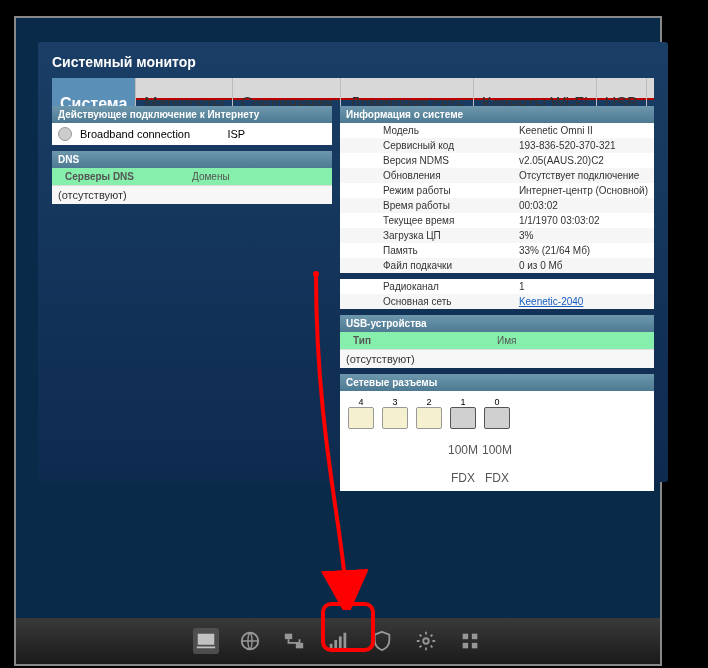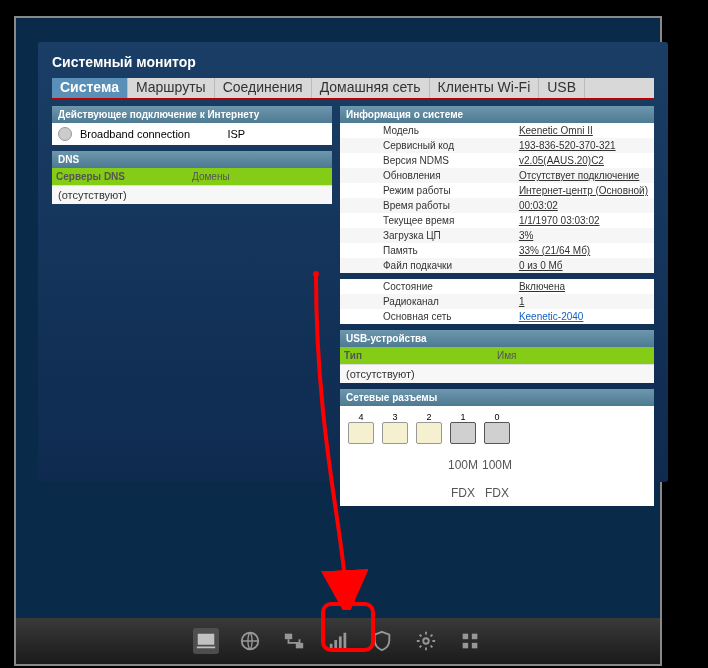--- a/index.html
+++ b/index.html
@@ -1,35 +1,35 @@
 <!DOCTYPE html>
 <html><head>
 <meta charset="utf-8">
 <style>
 * { margin:0; padding:0; box-sizing:border-box; }
 body { font-family: Arial, sans-serif; font-size:11px; background:#000; width:708px; height:668px; position:relative; overflow:hidden; }
 .frame { position:absolute; left:14px; top:16px; width:648px; height:650px; border:2px solid #888; background:#0a2a4a; }
 .inner { position:absolute; left:22px; top:24px; width:630px; height:440px; background: linear-gradient(#1a3e66,#0e2a4f); border-radius:3px; padding:12px 14px; }
 .page-title { color:#fff; font-size:14px; font-weight:bold; margin-bottom:8px; }
 .tabs { display:flex; background:#d8d8d8; height:20px; }
-.tab { padding:1px 8px; font-size:14px; color:#333; border-right:1px solid #bbb; cursor:pointer; }
+.tab { padding:17px 8px; font-size:16px; color:#333; border-right:1px solid #bbb; cursor:pointer; }
 .tab.active { background:#5a8fb8; color:#fff; font-weight:bold; }
 .redline { height:2px; background:#b00; }
 .content { display:flex; gap:8px; margin-top:6px; }
 .col-left { width:280px; }
 .col-right { flex:1; }
 .panel { margin-bottom:6px; background:#fff; }
 .panel-head { background:linear-gradient(#6d97ad,#4d7a92); color:#fff; font-size:10px; font-weight:bold; padding:3px 6px; }
 .panel-body { background:#f7f7f7; padding:3px 6px; color:#333; }
-.panel-sub { display:flex; padding:3px 4px; font-size:10px; color:#555; border-bottom:1px solid #ddd; background:#84cc16;}
+.panel-sub { display:flex; padding:3px 13px; font-size:10px; color:#555; border-bottom:1px solid #ddd; background:#86efac;}
 .panel-sub span:first-child{ width:50%; font-weight:bold;}
 .row { display:flex; padding:2px 6px; font-size:10px; color:#333; background:#fff; }
 .row:nth-child(even){ background:#f6f6f6;}
 .row .k { width:45%;margin-left:37px; }
-.row .v { flex:1;text-decoration:underline; }
+.row .v { flex:1; }
 .link { color:#1560c0; text-decoration:underline; cursor:pointer; }
 .conn-row { display:flex; align-items:center; padding:4px 6px; background:#fff; }
 .conn-icon { width:14px; height:14px; border-radius:50%; background:#ccc; border:1px solid #999; margin-right:8px;}
 .ports { display:flex; gap:4px; padding:6px; background:#fff; align-items:flex-start;}
 .port { width:30px; text-align:center; font-size:9px;}
 .port-box { width:26px; height:22px; border:1px solid #999; margin:0 auto; background:#f5f0d0; border-radius:2px;}
 .port-box.active { background:#d0d0d0; border-color:#555;}
 .port-speed { font-size:12px; color:#555; margin-top:14px;}
 .taskbar { position:absolute; left:0; right:0; bottom:0; height:46px; background:linear-gradient(#3a3a3a,#1a1a1a); display:flex; align-items:center; justify-content:center; gap:18px; }
 .tb-icon { width:26px; height:26px; display:flex; align-items:center; justify-content:center; cursor:pointer; opacity:.85;}
@@ -115,24 +115,20 @@
               </div>
               <div class="row">
                 <span class="k">Файл подкачки</span>
                 <span class="v">0 из 0 Мб</span>
               </div>
             </div>
     </div>
     <div class="panel">
      <div id="wifi-rows">
               <div class="row">
-                <span class="k">Состояние</span>
-                <span class="v">Включена</span>
-              </div>
-              <div class="row">
                 <span class="k">Радиоканал</span>
                 <span class="v">1</span>
               </div>
               <div class="row">
                 <span class="k">Основная сеть</span>
                 <span class="v link">Keenetic-2040</span>
               </div>
             </div>
     </div>
     <div class="panel">

